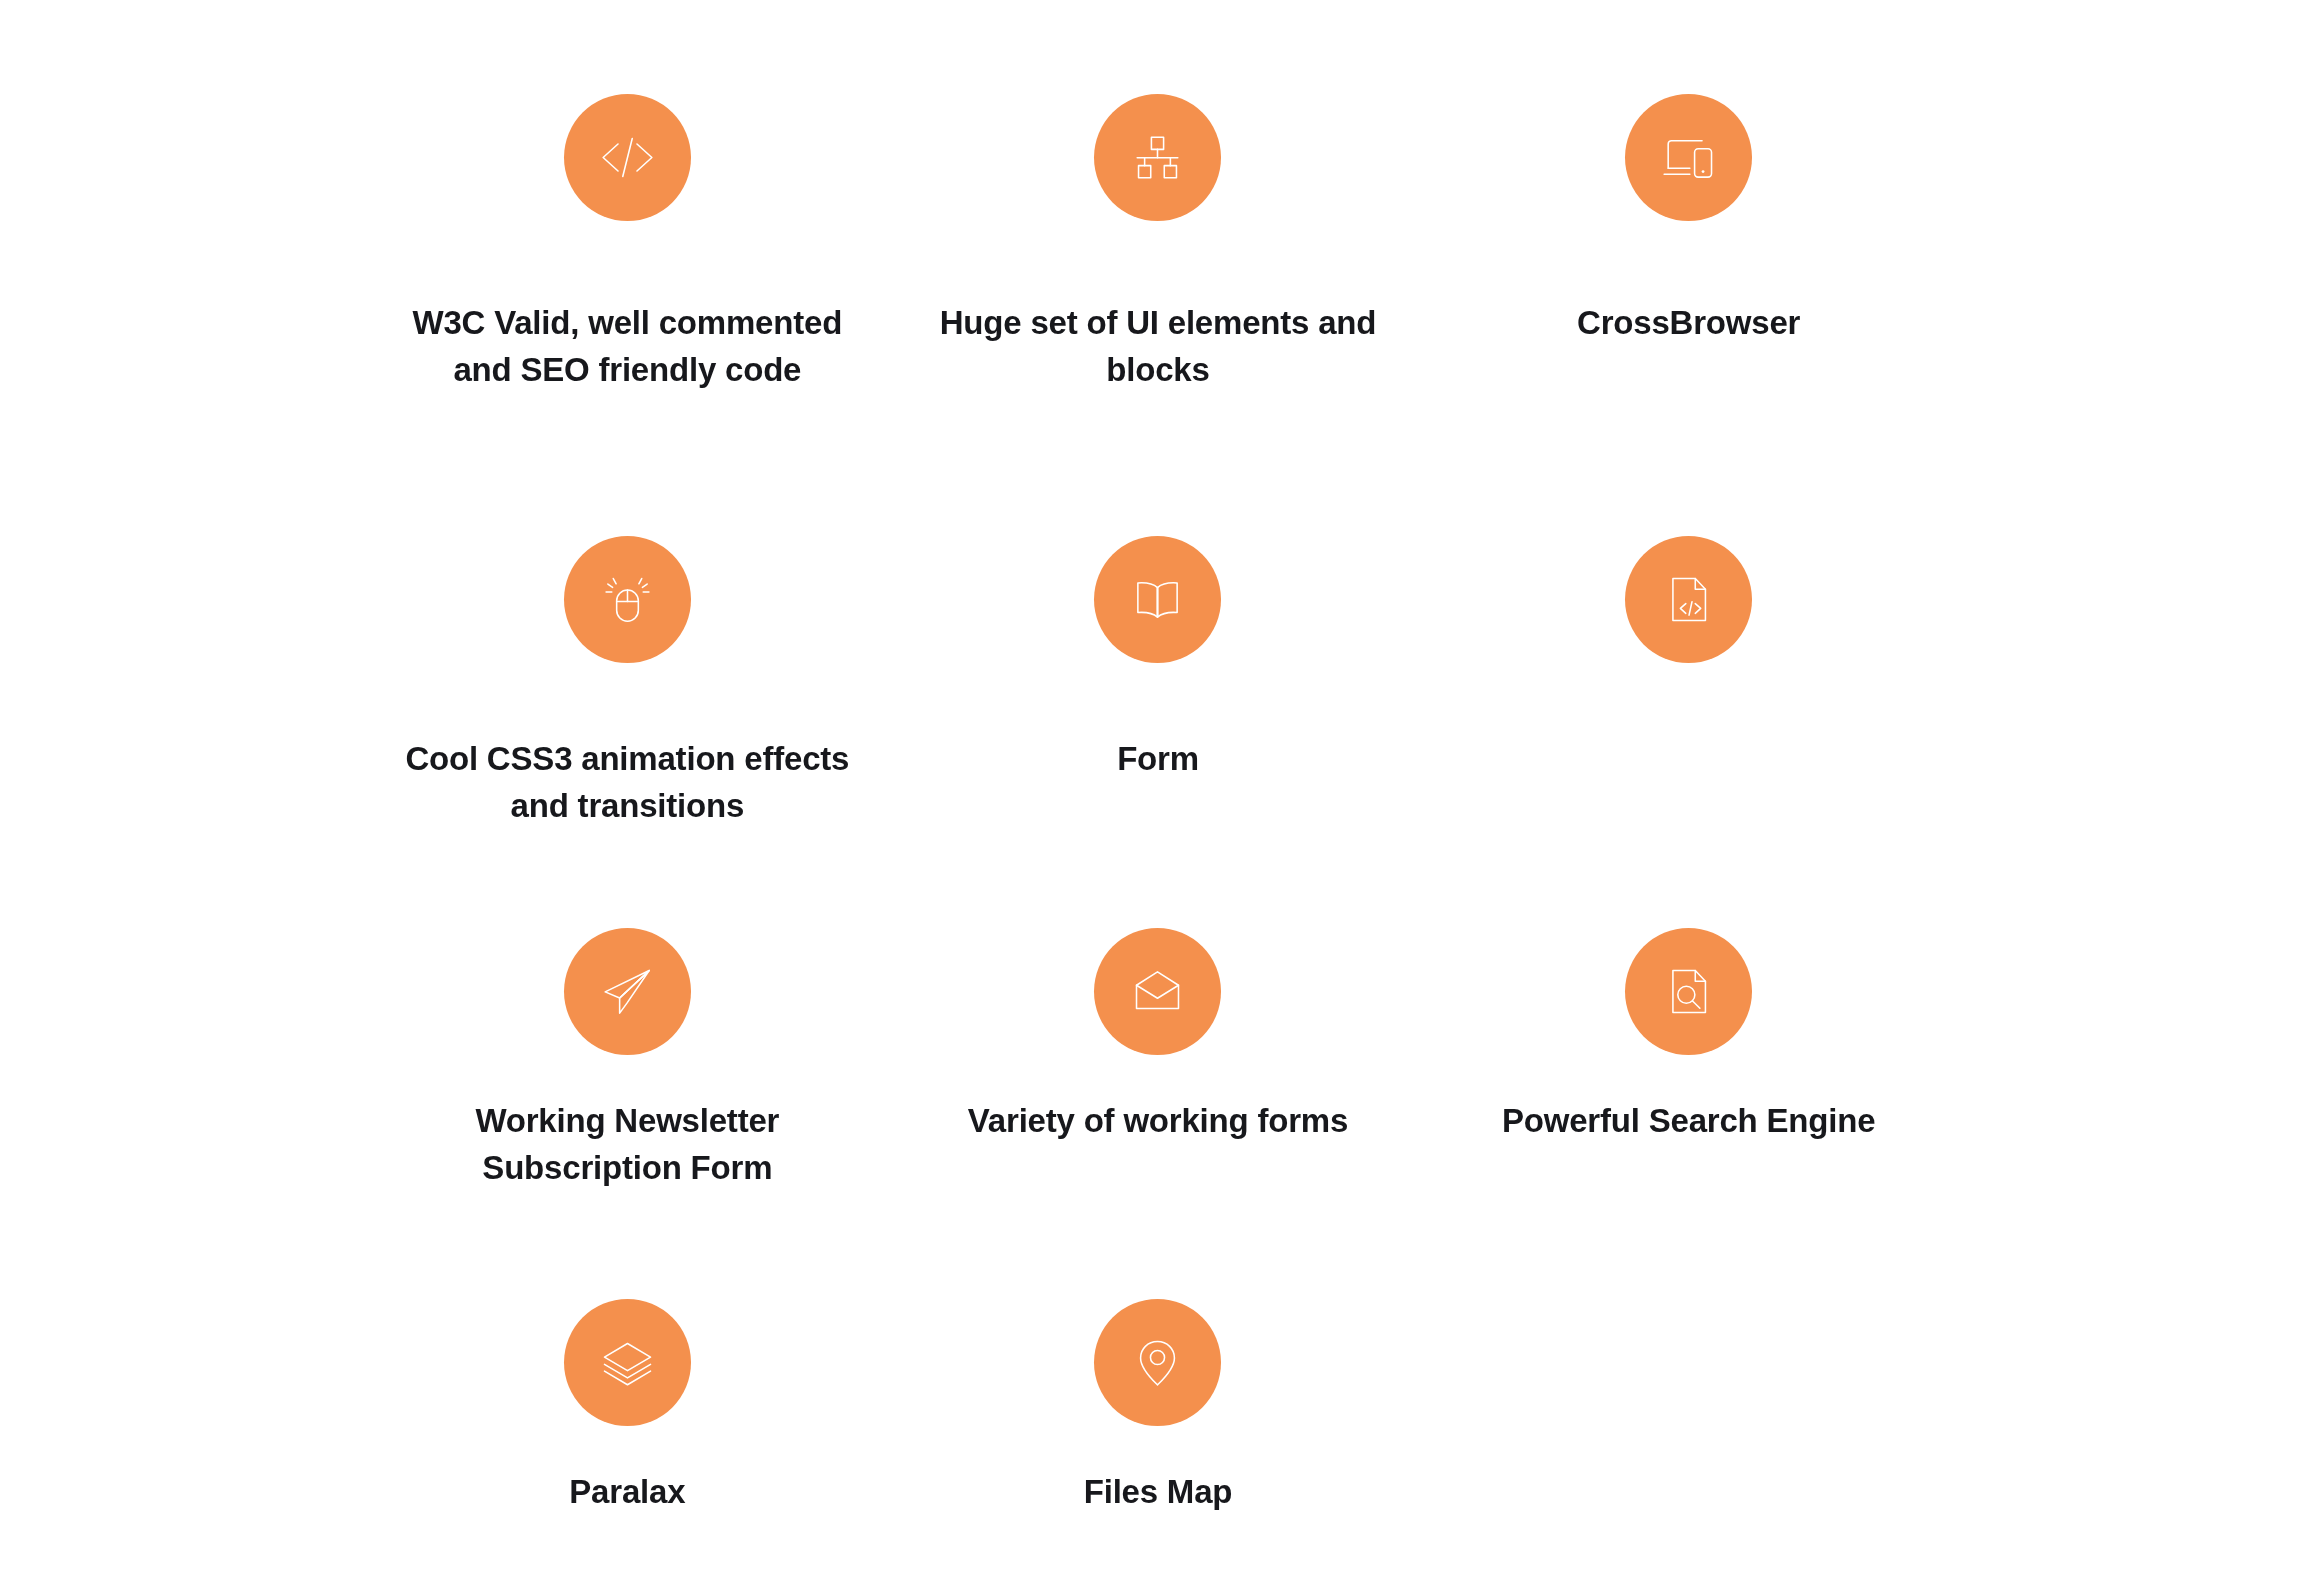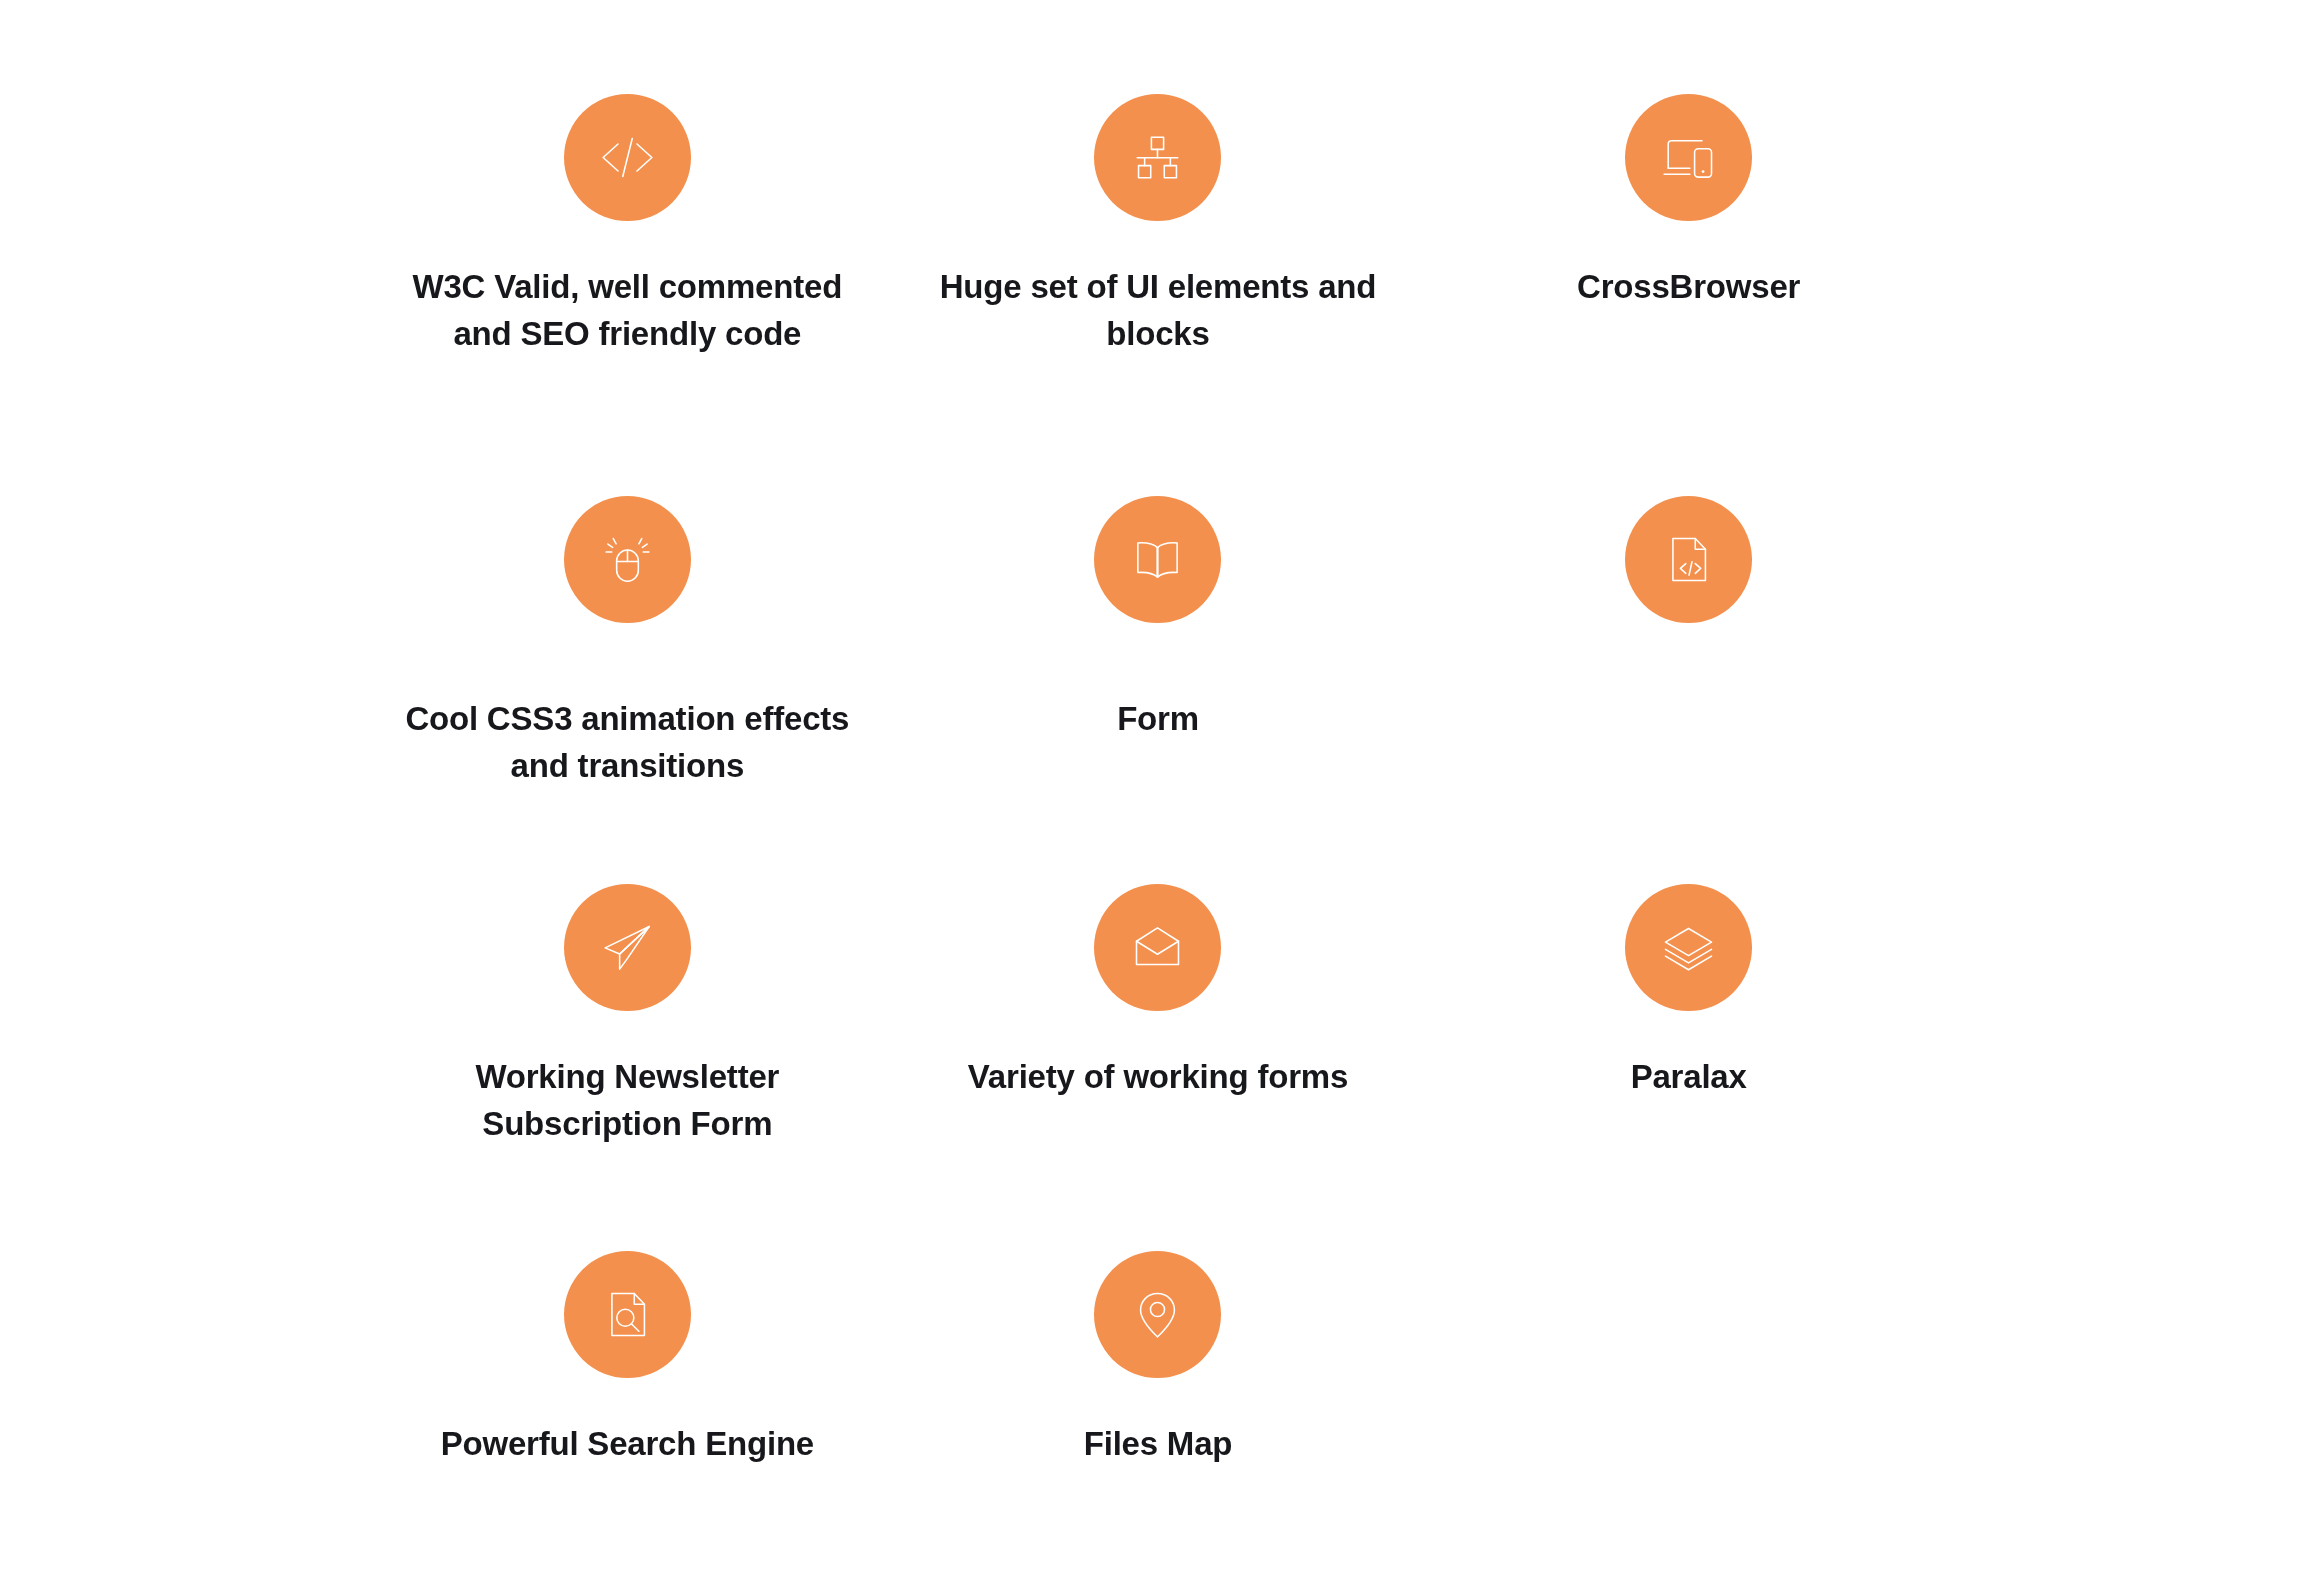--- a/index.html
+++ b/index.html
@@ -37,21 +37,21 @@
   .feature-item {
     display: flex;
     flex-direction: column;
     align-items: center;
     text-align: center;
     padding: 0 36px;
     box-sizing: border-box;
   }
 
   
-  .row-1 { margin-bottom: 87px; }
+  .row-1 { margin-bottom: 87px; gap: 36px; }
   .row-2 { margin-bottom: 43px; gap: 30px; }
   .row-3 { margin-bottom: 52px; }
   .row-4 { margin-bottom: 0; }
 
   .icon-badge {
     width: 127px;
     height: 127px;
     border-radius: 50%;
     background: #F4904D;
     display: flex;
@@ -189,46 +189,46 @@
     <div class="feature-item row-3">
       <div class="icon-badge">
         <svg viewBox="0 0 48 48">
           <path d="M8.5 19.4 L24 9.5 L39.5 19.4 L39.5 36.5 L8.5 36.5 Z"></path>
           <polyline points="8.5,19.4 24,29 39.5,19.4"></polyline>
         </svg>
       </div>
       <div class="feature-title">Variety of working forms</div>
     </div>
 
-    <div class="feature-item row-4">
-      <div class="icon-badge">
-        <svg viewBox="0 0 48 48">
-          <polygon points="24,10 41,20 24,30 7,20"></polygon>
-          <polyline points="7,25.4 24,35.4 41,25.4"></polyline>
-          <polyline points="7,30.4 24,40.4 41,30.4"></polyline>
-        </svg>
-      </div>
-      <div class="feature-title">Paralax</div>
-    </div>
-
     <div class="feature-item row-3">
       <div class="icon-badge">
         <svg viewBox="0 0 48 48">
           <path d="M12.5 8.5 L29 8.5 L36.5 16.4 L36.5 39.5 L12.5 39.5 Z"></path>
           <polyline points="29,8.5 29,16.4 36.5,16.4"></polyline>
           <circle cx="22.4" cy="26.4" r="6.3"></circle>
           <line x1="27" y1="31" x2="32.4" y2="36.4"></line>
         </svg>
       </div>
       <div class="feature-title">Powerful Search Engine</div>
     </div>
 
     <div class="feature-item row-4">
       <div class="icon-badge">
         <svg viewBox="0 0 48 48">
+          <polygon points="24,10 41,20 24,30 7,20"></polygon>
+          <polyline points="7,25.4 24,35.4 41,25.4"></polyline>
+          <polyline points="7,30.4 24,40.4 41,30.4"></polyline>
+        </svg>
+      </div>
+      <div class="feature-title">Paralax</div>
+    </div>
+
+    <div class="feature-item row-4">
+      <div class="icon-badge">
+        <svg viewBox="0 0 48 48">
           <path d="M24 8.5 C16.8 8.5 11.5 14 11.5 20.6 C11.5 28.5 20 36.6 24 40.5 C28 36.6 36.5 28.5 36.5 20.6 C36.5 14 31.2 8.5 24 8.5 Z"></path>
           <circle cx="24" cy="20.3" r="5.2"></circle>
         </svg>
       </div>
       <div class="feature-title">Files Map</div>
     </div>
 
 
   </div>
 </section>

